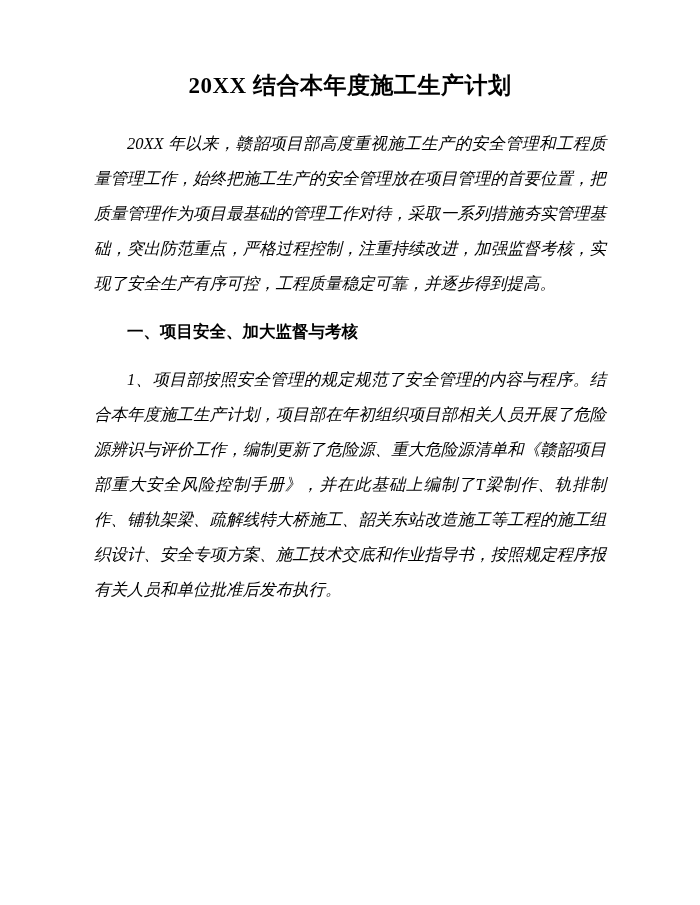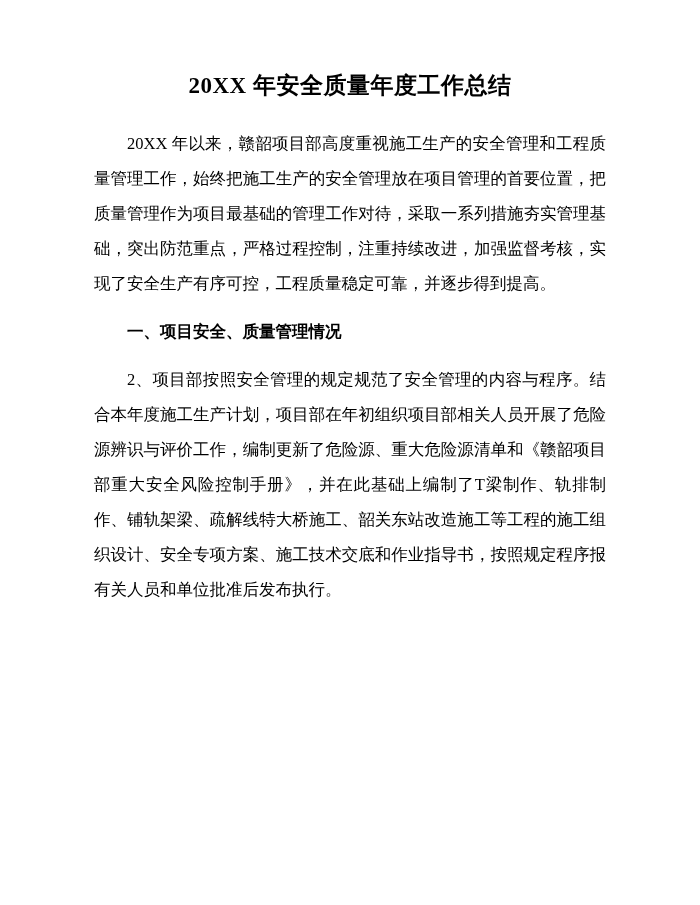--- a/index.html
+++ b/index.html
@@ -28,32 +28,33 @@
   .doc-body p {
     margin: 0 0 13px 0;
   }
   .para {
     font-size: 16.5px;
     line-height: 35px;
     text-align: justify;
     text-indent: 2em;
     font-weight: 400;
     word-break: break-all;
+    font-style: italic;
   }
   .heading {
     font-size: 16.5px;
     line-height: 35px;
     text-indent: 2em;
     font-weight: 700;
     margin: 14px 0 14px 0;
   }
 </style>
 </head>
 <body>
 
 <div class="page">
-  <h1 class="doc-title">20XX 年安全质量年度工作总结</h1>
+  <h1 class="doc-title">20XX 结合本年度施工生产计划</h1>
   <div class="doc-body">
       <p class="para">20XX 年以来，赣韶项目部高度重视施工生产的安全管理和工程质量管理工作，始终把施工生产的安全管理放在项目管理的首要位置，把质量管理作为项目最基础的管理工作对待，采取一系列措施夯实管理基础，突出防范重点，严格过程控制，注重持续改进，加强监督考核，实现了安全生产有序可控，工程质量稳定可靠，并逐步得到提高。</p>
-      <p class="heading">一、项目安全、质量管理情况</p>
-      <p class="para">2、项目部按照安全管理的规定规范了安全管理的内容与程序。结合本年度施工生产计划，项目部在年初组织项目部相关人员开展了危险源辨识与评价工作，编制更新了危险源、重大危险源清单和《赣韶项目部重大安全风险控制手册》，并在此基础上编制了T梁制作、轨排制作、铺轨架梁、疏解线特大桥施工、韶关东站改造施工等工程的施工组织设计、安全专项方案、施工技术交底和作业指导书，按照规定程序报有关人员和单位批准后发布执行。</p>
+      <p class="heading">一、项目安全、加大监督与考核</p>
+      <p class="para">1、项目部按照安全管理的规定规范了安全管理的内容与程序。结合本年度施工生产计划，项目部在年初组织项目部相关人员开展了危险源辨识与评价工作，编制更新了危险源、重大危险源清单和《赣韶项目部重大安全风险控制手册》，并在此基础上编制了T梁制作、轨排制作、铺轨架梁、疏解线特大桥施工、韶关东站改造施工等工程的施工组织设计、安全专项方案、施工技术交底和作业指导书，按照规定程序报有关人员和单位批准后发布执行。</p>
     </div>
 </div>
 
 </body></html>

